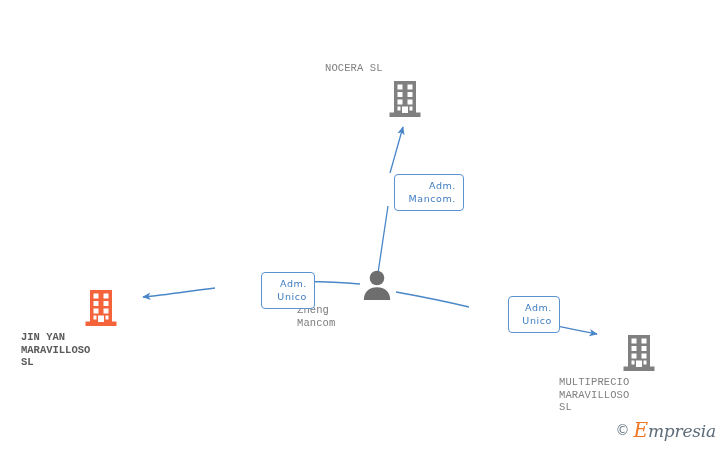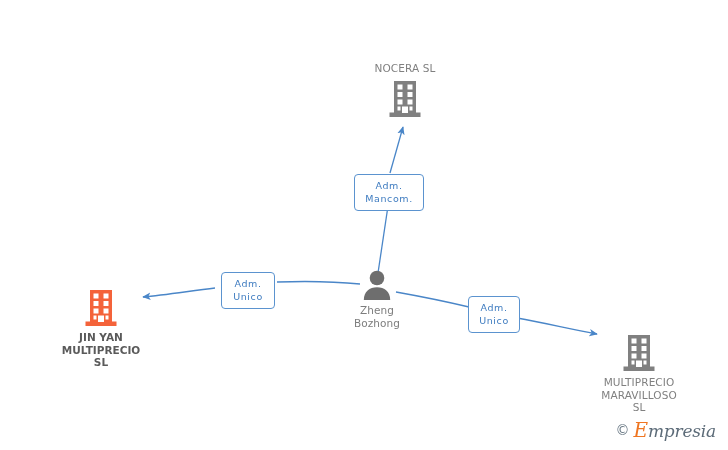--- a/index.html
+++ b/index.html
@@ -23,22 +23,22 @@
     top: 0;
     width: 728px;
     height: 450px;
   }
 
   
   .node {
     position: absolute;
     width: 160px;
     margin-left: -80px;
-    text-align: center;
     z-index: 3;
+    font-family: Liberation Mono, monospace;
   }
   .node-icon {
     display: block;
     margin: 0 auto;
   }
   .node-label {
     display: block;
     margin-top: 3px;
     font-size: 10.5px;
     line-height: 12.5px;
@@ -63,24 +63,25 @@
   .edge-label {
     position: absolute;
     z-index: 4;
     background: #ffffff;
     border: 1px solid #5b93cf;
     border-radius: 4px;
     color: #3f7cc0;
     font-size: 9.5px;
     line-height: 13px;
     letter-spacing: 0.6px;
-    text-align: center;
+    text-align: right;
     padding: 4px 7px 5px 7px;
     white-space: pre-line;
     box-sizing: border-box;
+    margin-left: 40px;
   }
 
   
   #watermark {
     position: absolute;
     right: 12px;
     bottom: 10px;
     z-index: 6;
     display: flex;
     align-items: center;
@@ -152,31 +153,31 @@
       <rect x="19.5" y="5.5" width="5" height="5" fill="#ffffff"></rect>
       <rect x="9.5" y="13" width="5" height="5" fill="#ffffff"></rect>
       <rect x="19.5" y="13" width="5" height="5" fill="#ffffff"></rect>
       <rect x="9.5" y="20.5" width="5" height="5" fill="#ffffff"></rect>
       <rect x="19.5" y="20.5" width="5" height="5" fill="#ffffff"></rect>
       <rect x="14" y="27.5" width="6" height="6.5" fill="#ffffff"></rect>
       <rect x="9.5" y="27.5" width="3" height="4" fill="#ffffff"></rect>
       <rect x="21.5" y="27.5" width="3" height="4" fill="#ffffff"></rect>
     </svg>
     <span class="node-label highlight">JIN YAN
-MULTIPRECIO
+MARAVILLOSO
 SL</span>
   </div>
 
   <div class="node" style="left:377px; top:269px;">
     <svg class="node-icon" width="30" height="32" viewBox="0 0 30 32" xmlns="http://www.w3.org/2000/svg">
       <circle cx="15" cy="9" r="7.3" fill="#6e6e6e"></circle>
       <path d="M 1.8 31 C 1.8 22.4 7.6 18.2 15 18.2 C 22.4 18.2 28.2 22.4 28.2 31 Z" fill="#6e6e6e"></path>
     </svg>
     <span class="node-label person">Zheng
-Bozhong</span>
+Mancom</span>
   </div>
 
   <div class="node" style="left:639px; top:333px;">
     <svg class="node-icon" width="34" height="40" viewBox="0 0 34 40" xmlns="http://www.w3.org/2000/svg">
       <rect x="6" y="2" width="22" height="33" fill="#808080"></rect>
       <rect x="1.5" y="33.5" width="31" height="4.5" fill="#808080"></rect>
       <rect x="9.5" y="5.5" width="5" height="5" fill="#ffffff"></rect>
       <rect x="19.5" y="5.5" width="5" height="5" fill="#ffffff"></rect>
       <rect x="9.5" y="13" width="5" height="5" fill="#ffffff"></rect>
       <rect x="19.5" y="13" width="5" height="5" fill="#ffffff"></rect>

